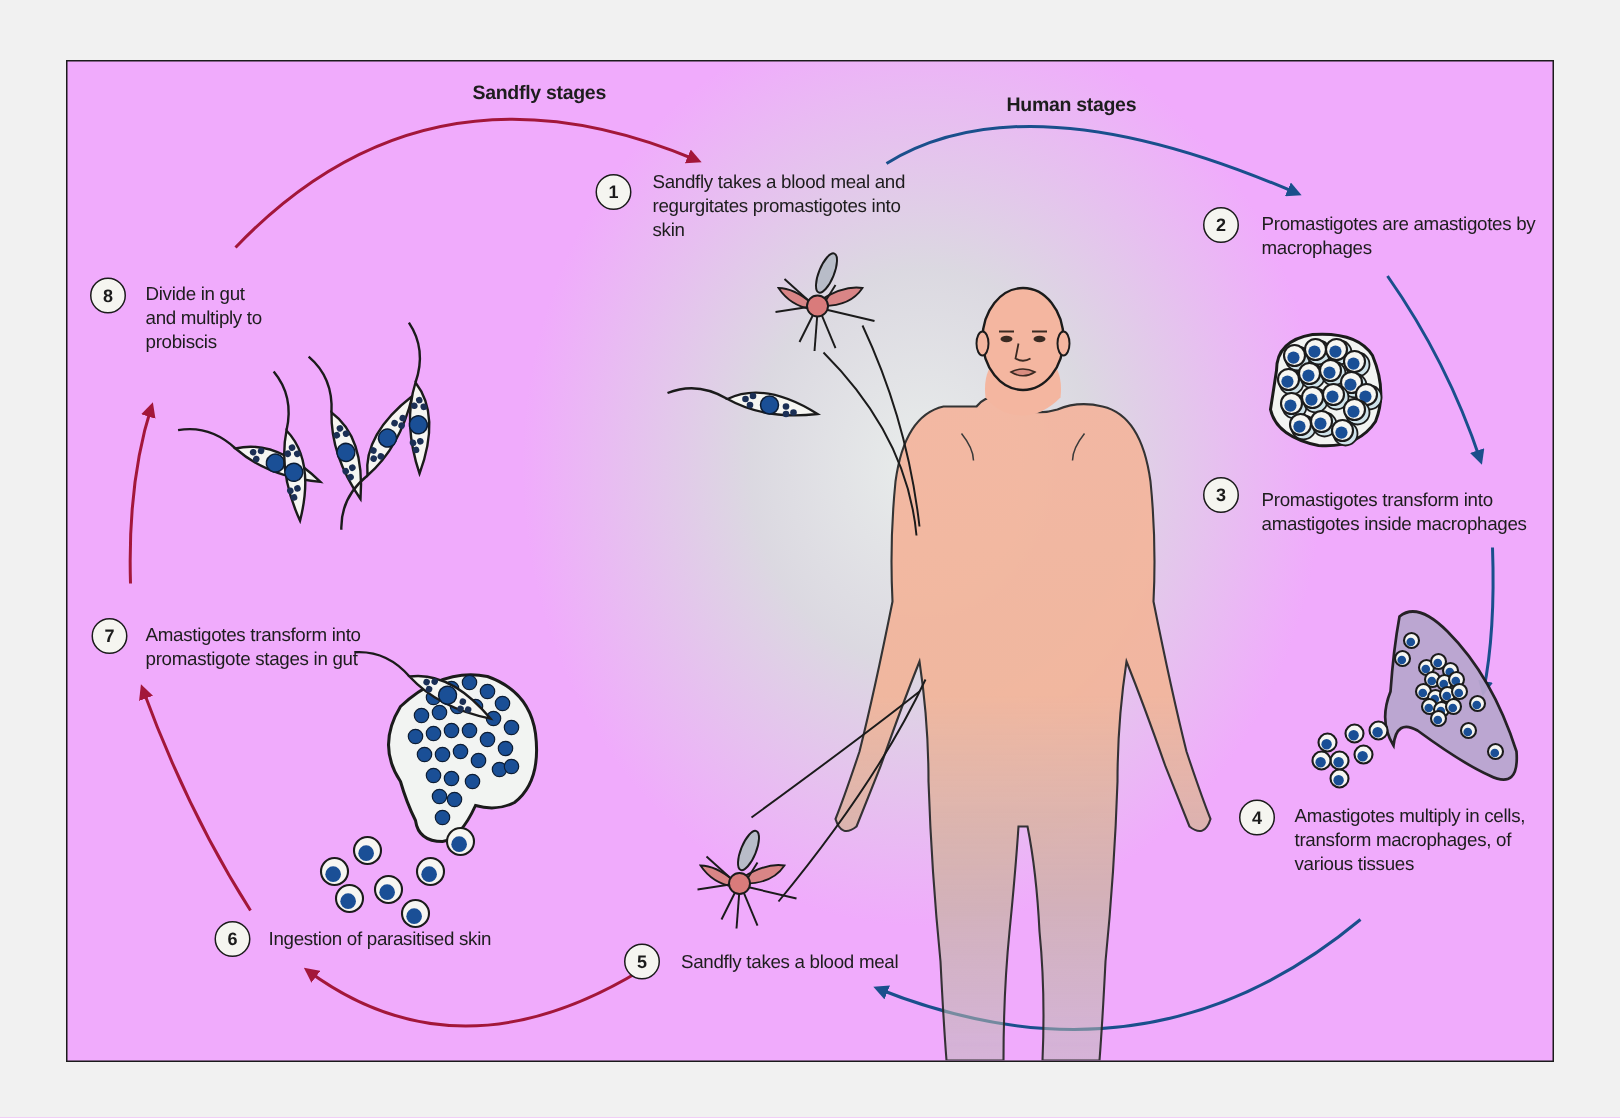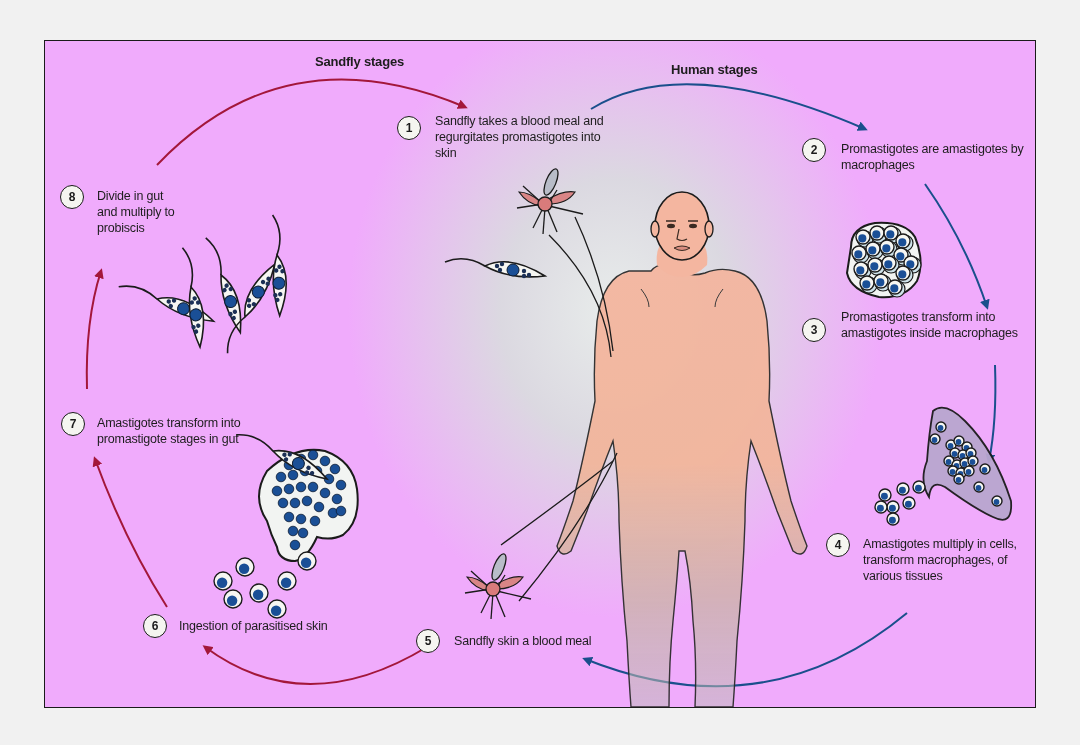--- a/index.html
+++ b/index.html
@@ -414,29 +414,29 @@
   <div>
     <div class="num" style="left:352px; top:75px;">1</div>
     <div class="lbl" style="left:390px; top:72px; width:190px;">Sandfly takes a blood meal and regurgitates promastigotes into skin</div>
   </div>
   <div>
     <div class="num" style="left:757px; top:97px;">2</div>
     <div class="lbl" style="left:796px; top:100px; width:196px;">Promastigotes are amastigotes by macrophages</div>
   </div>
   <div>
     <div class="num" style="left:757px; top:277px;">3</div>
-    <div class="lbl" style="left:796px; top:268px; width:194px;">Promastigotes transform into amastigotes inside macrophages</div>
+    <div class="lbl" style="left:796px; top:284px; width:194px;">Promastigotes transform into amastigotes inside macrophages</div>
   </div>
   <div>
     <div class="num" style="left:781px; top:492px;">4</div>
     <div class="lbl" style="left:818px; top:495px; width:172px;">Amastigotes multiply in cells, transform macrophages, of various tissues</div>
   </div>
   <div>
     <div class="num" style="left:371px; top:588px;">5</div>
-    <div class="lbl" style="left:409px; top:592px; width:170px;">Sandfly skin a blood meal</div>
+    <div class="lbl" style="left:409px; top:592px; width:170px;">Sandfly takes a blood meal</div>
   </div>
   <div>
     <div class="num" style="left:98px; top:573px;">6</div>
     <div class="lbl" style="left:134px; top:577px; width:170px;">Ingestion of parasitised skin</div>
   </div>
   <div>
     <div class="num" style="left:16px; top:371px;">7</div>
     <div class="lbl" style="left:52px; top:374px; width:166px;">Amastigotes transform into promastigote stages in gut</div>
   </div>
   <div>

